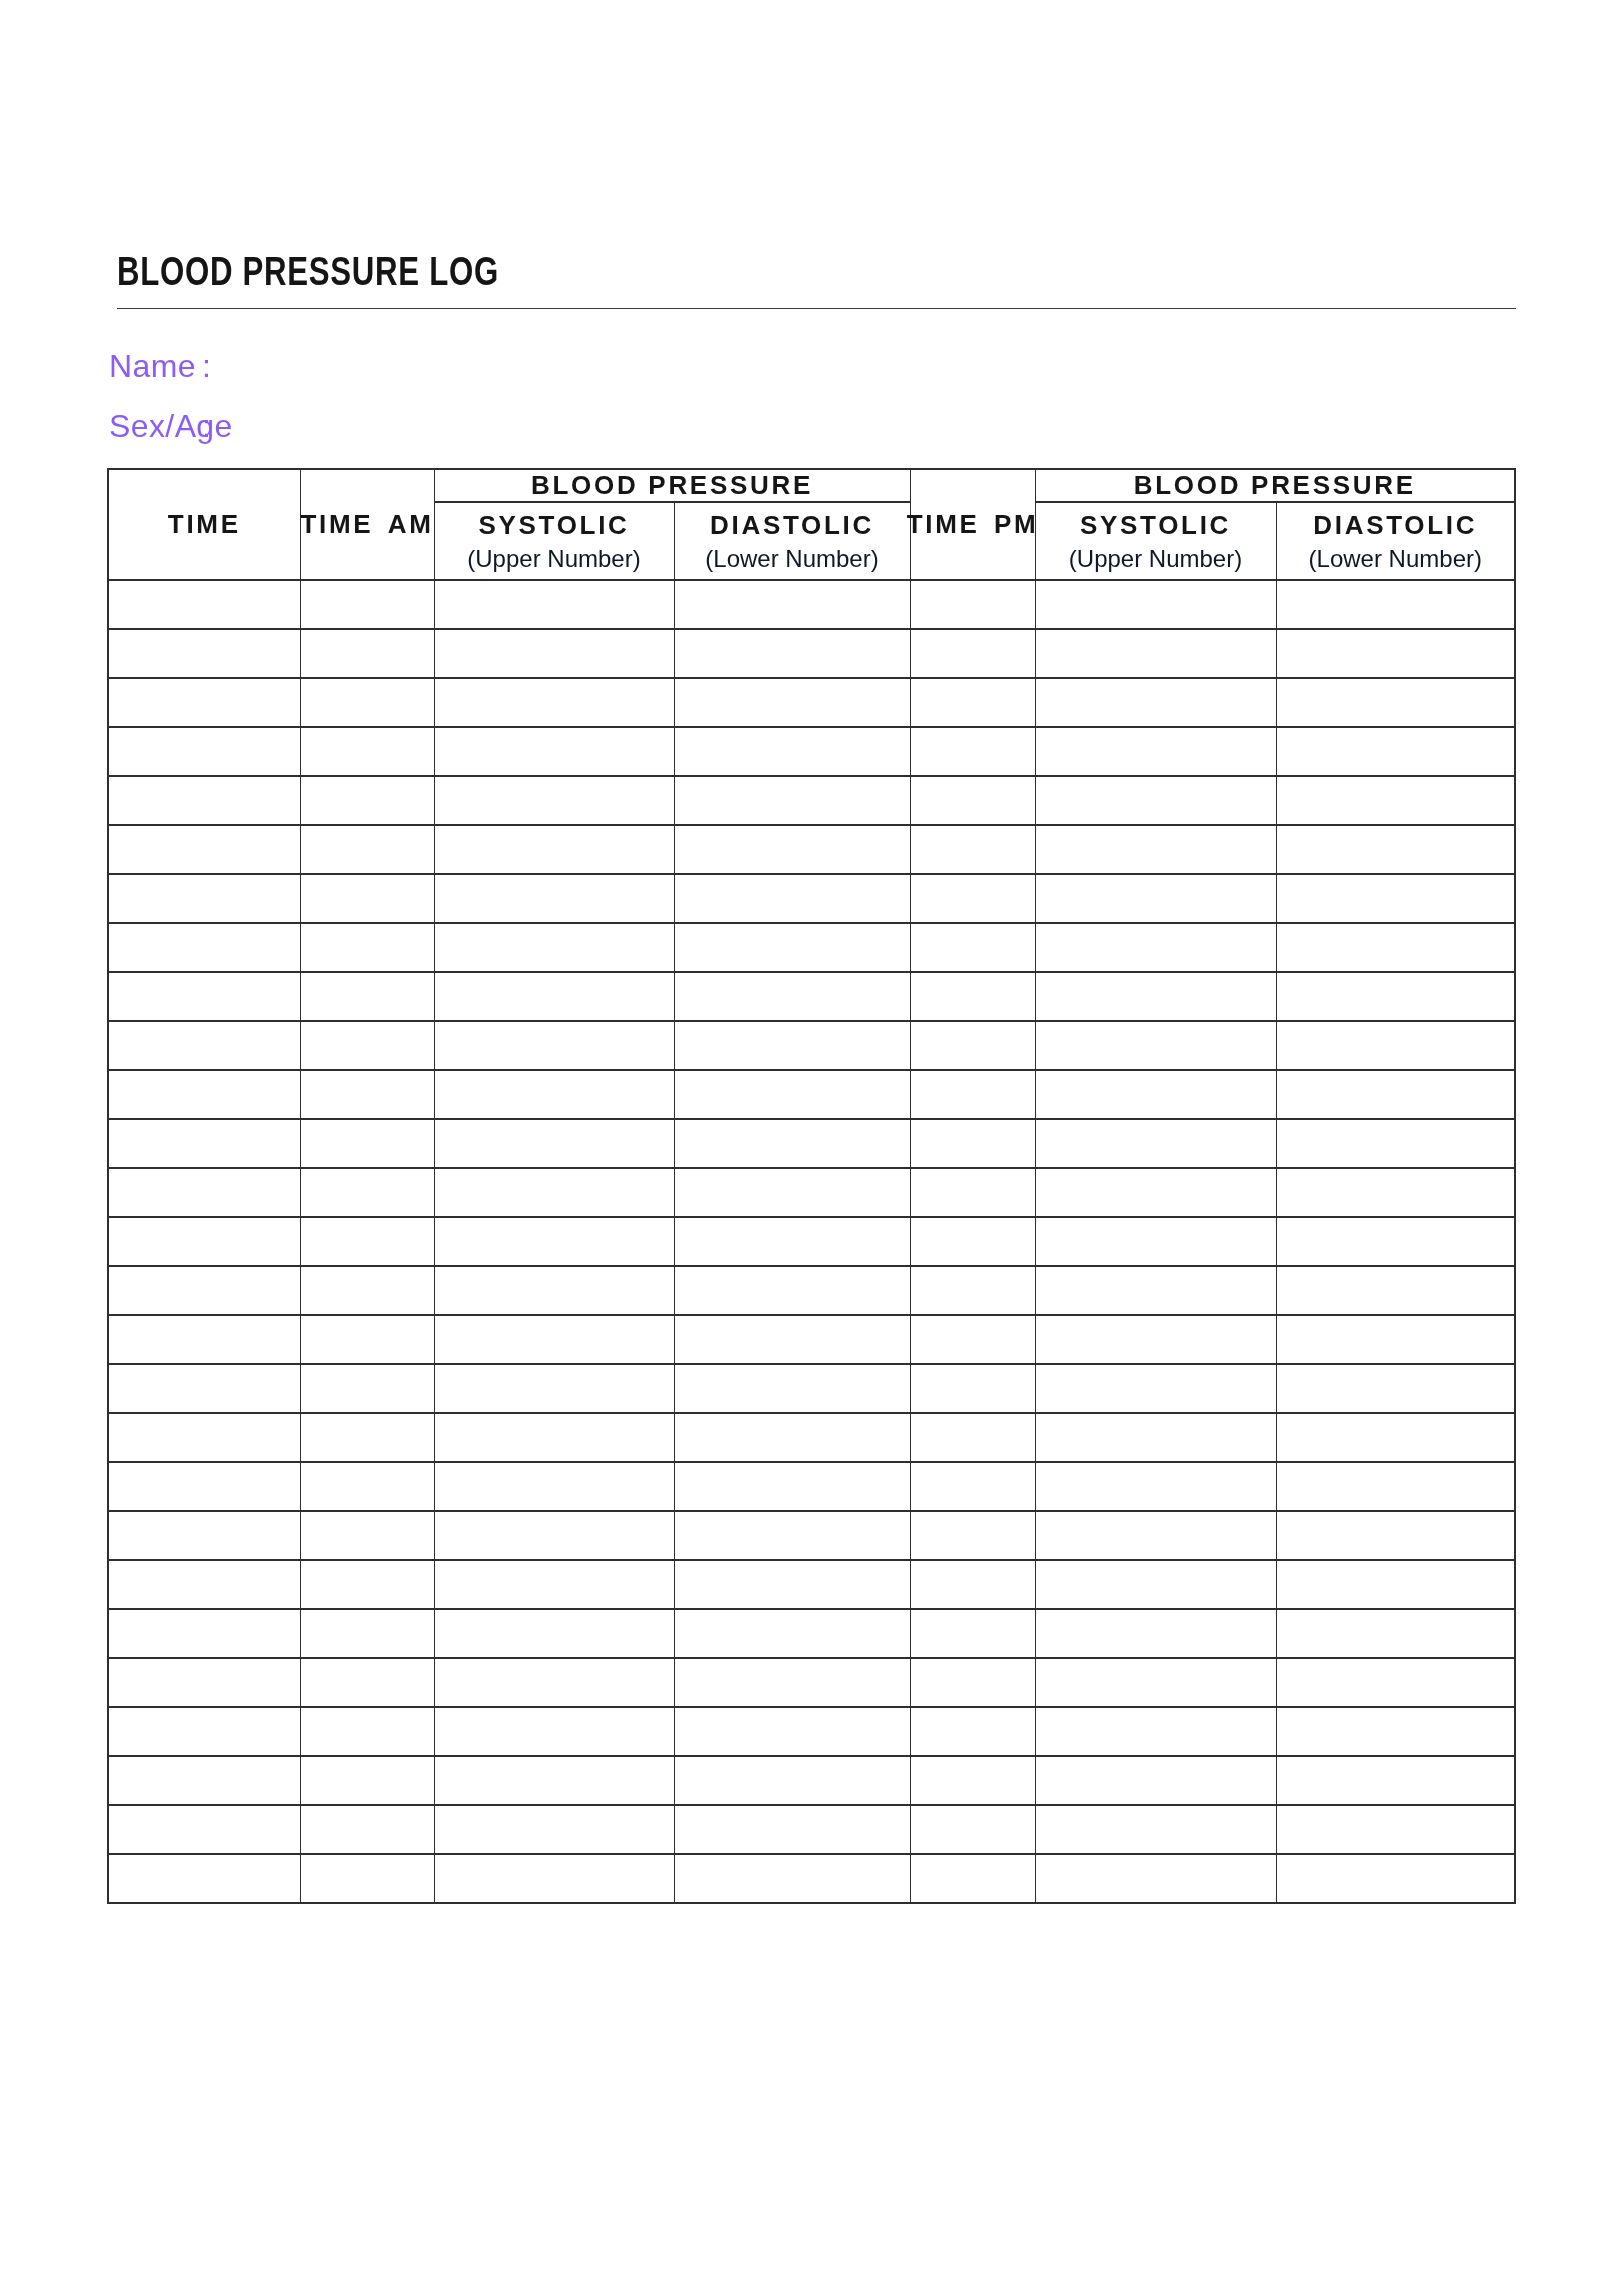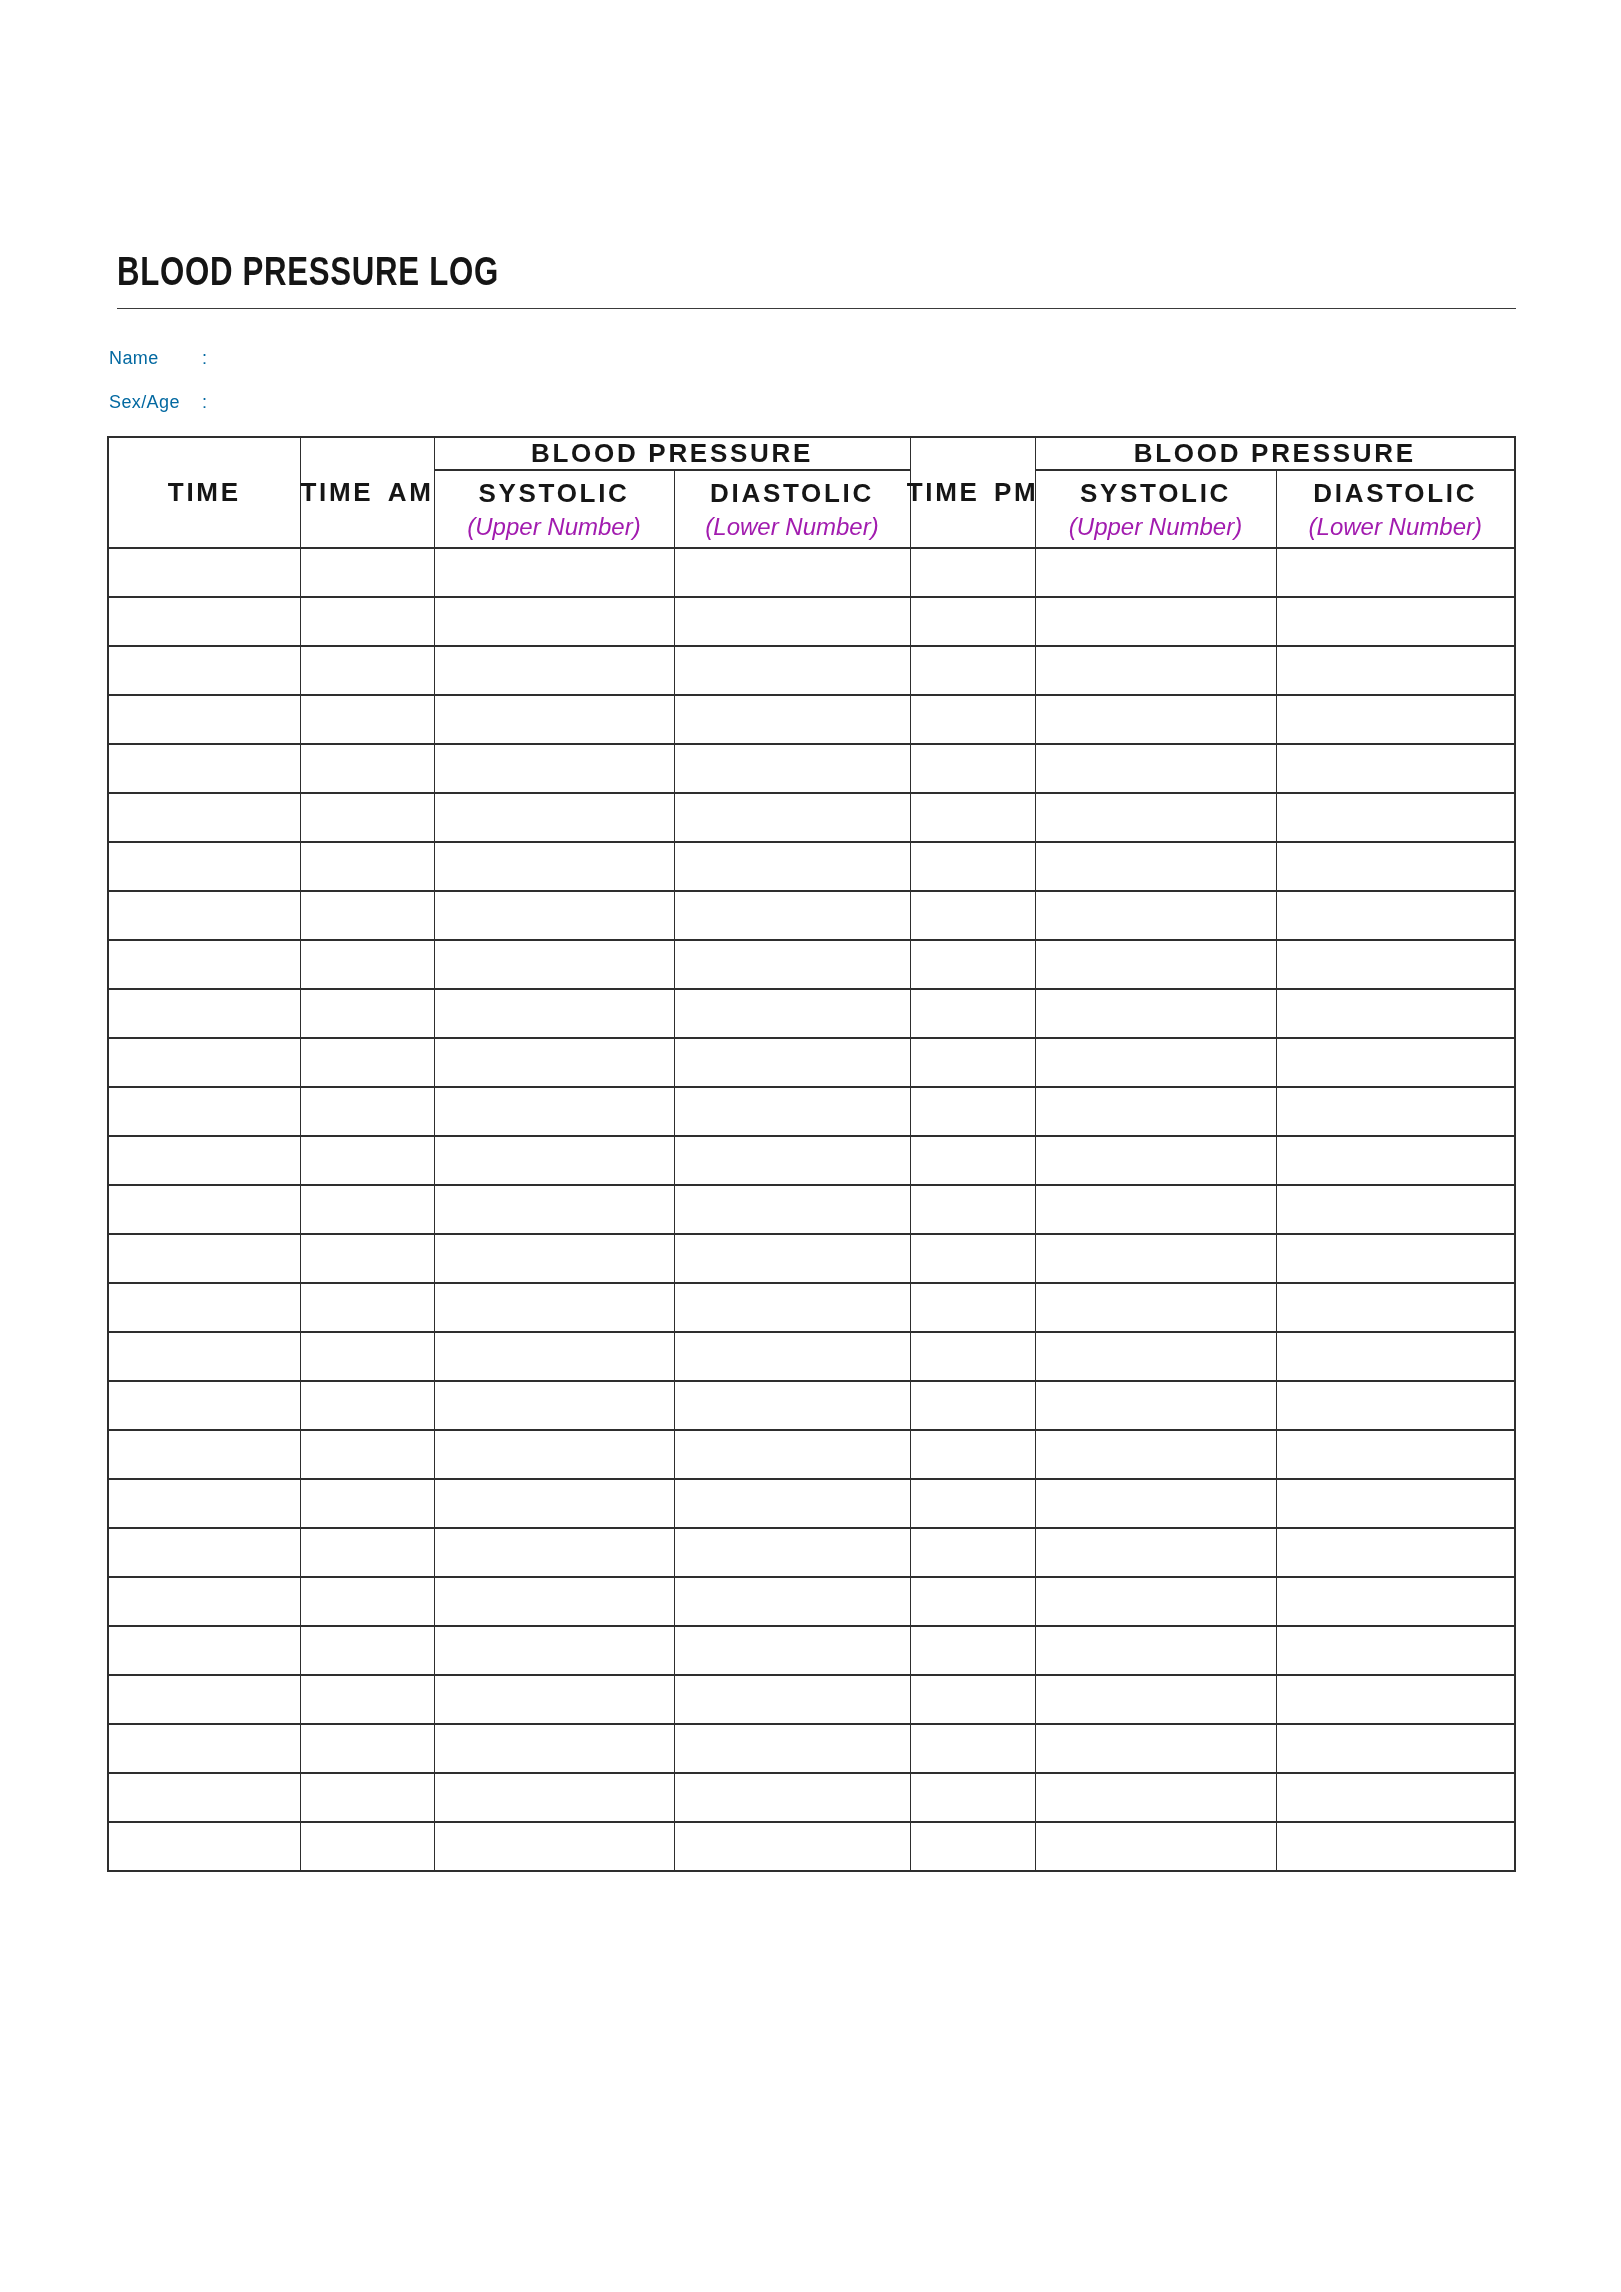--- a/index.html
+++ b/index.html
@@ -23,21 +23,21 @@
     font-size: 40px;
     font-weight: bold;
     letter-spacing: 0.9px;
     white-space: nowrap;
     color: #151515;
     transform: scaleX(0.78);
     transform-origin: 0 60%;
   }
 
   
-  .meta { margin: 39px 0 0 109px; font-size: 18px; color: #0369a1; }
+  .meta { margin: 39px 0 0 109px; font-size: 32px; color: #8b5cf6; }
   .meta-row { display: flex; align-items: baseline; margin-bottom: 23px; }
   .meta-label { width: 93px; letter-spacing: 0.4px; }
   .meta-sep { width: 32px; }
   .meta-value { min-width: 358px; }
 
   
   table.bp {
     border-collapse: collapse;
     table-layout: fixed;
     width: 1408px;
@@ -61,22 +61,21 @@
   }
   tr.hdr-top th.bp-span { height: 30px; }
   tr.hdr-sub th { height: 78px; }
   th.merged { vertical-align: middle; }
   .two-line { display: flex; flex-direction: row; align-items: center; justify-content: center; gap: 14.3px; }
   .sub-wrap { display: flex; flex-direction: column; align-items: center; gap: 4.5px; }
   .sub-label {
     font-weight: normal;
     letter-spacing: 0;
     font-size: 24px;
-    color: #a21caf;
-    font-style: italic;
+    color: #0f172a;
   }
   tbody tr { height: 49px; }
   tbody td { background: #fff; }
 </style>
 </head>
 <body>
 
 <div class="page">
 
   <div class="title-block">

